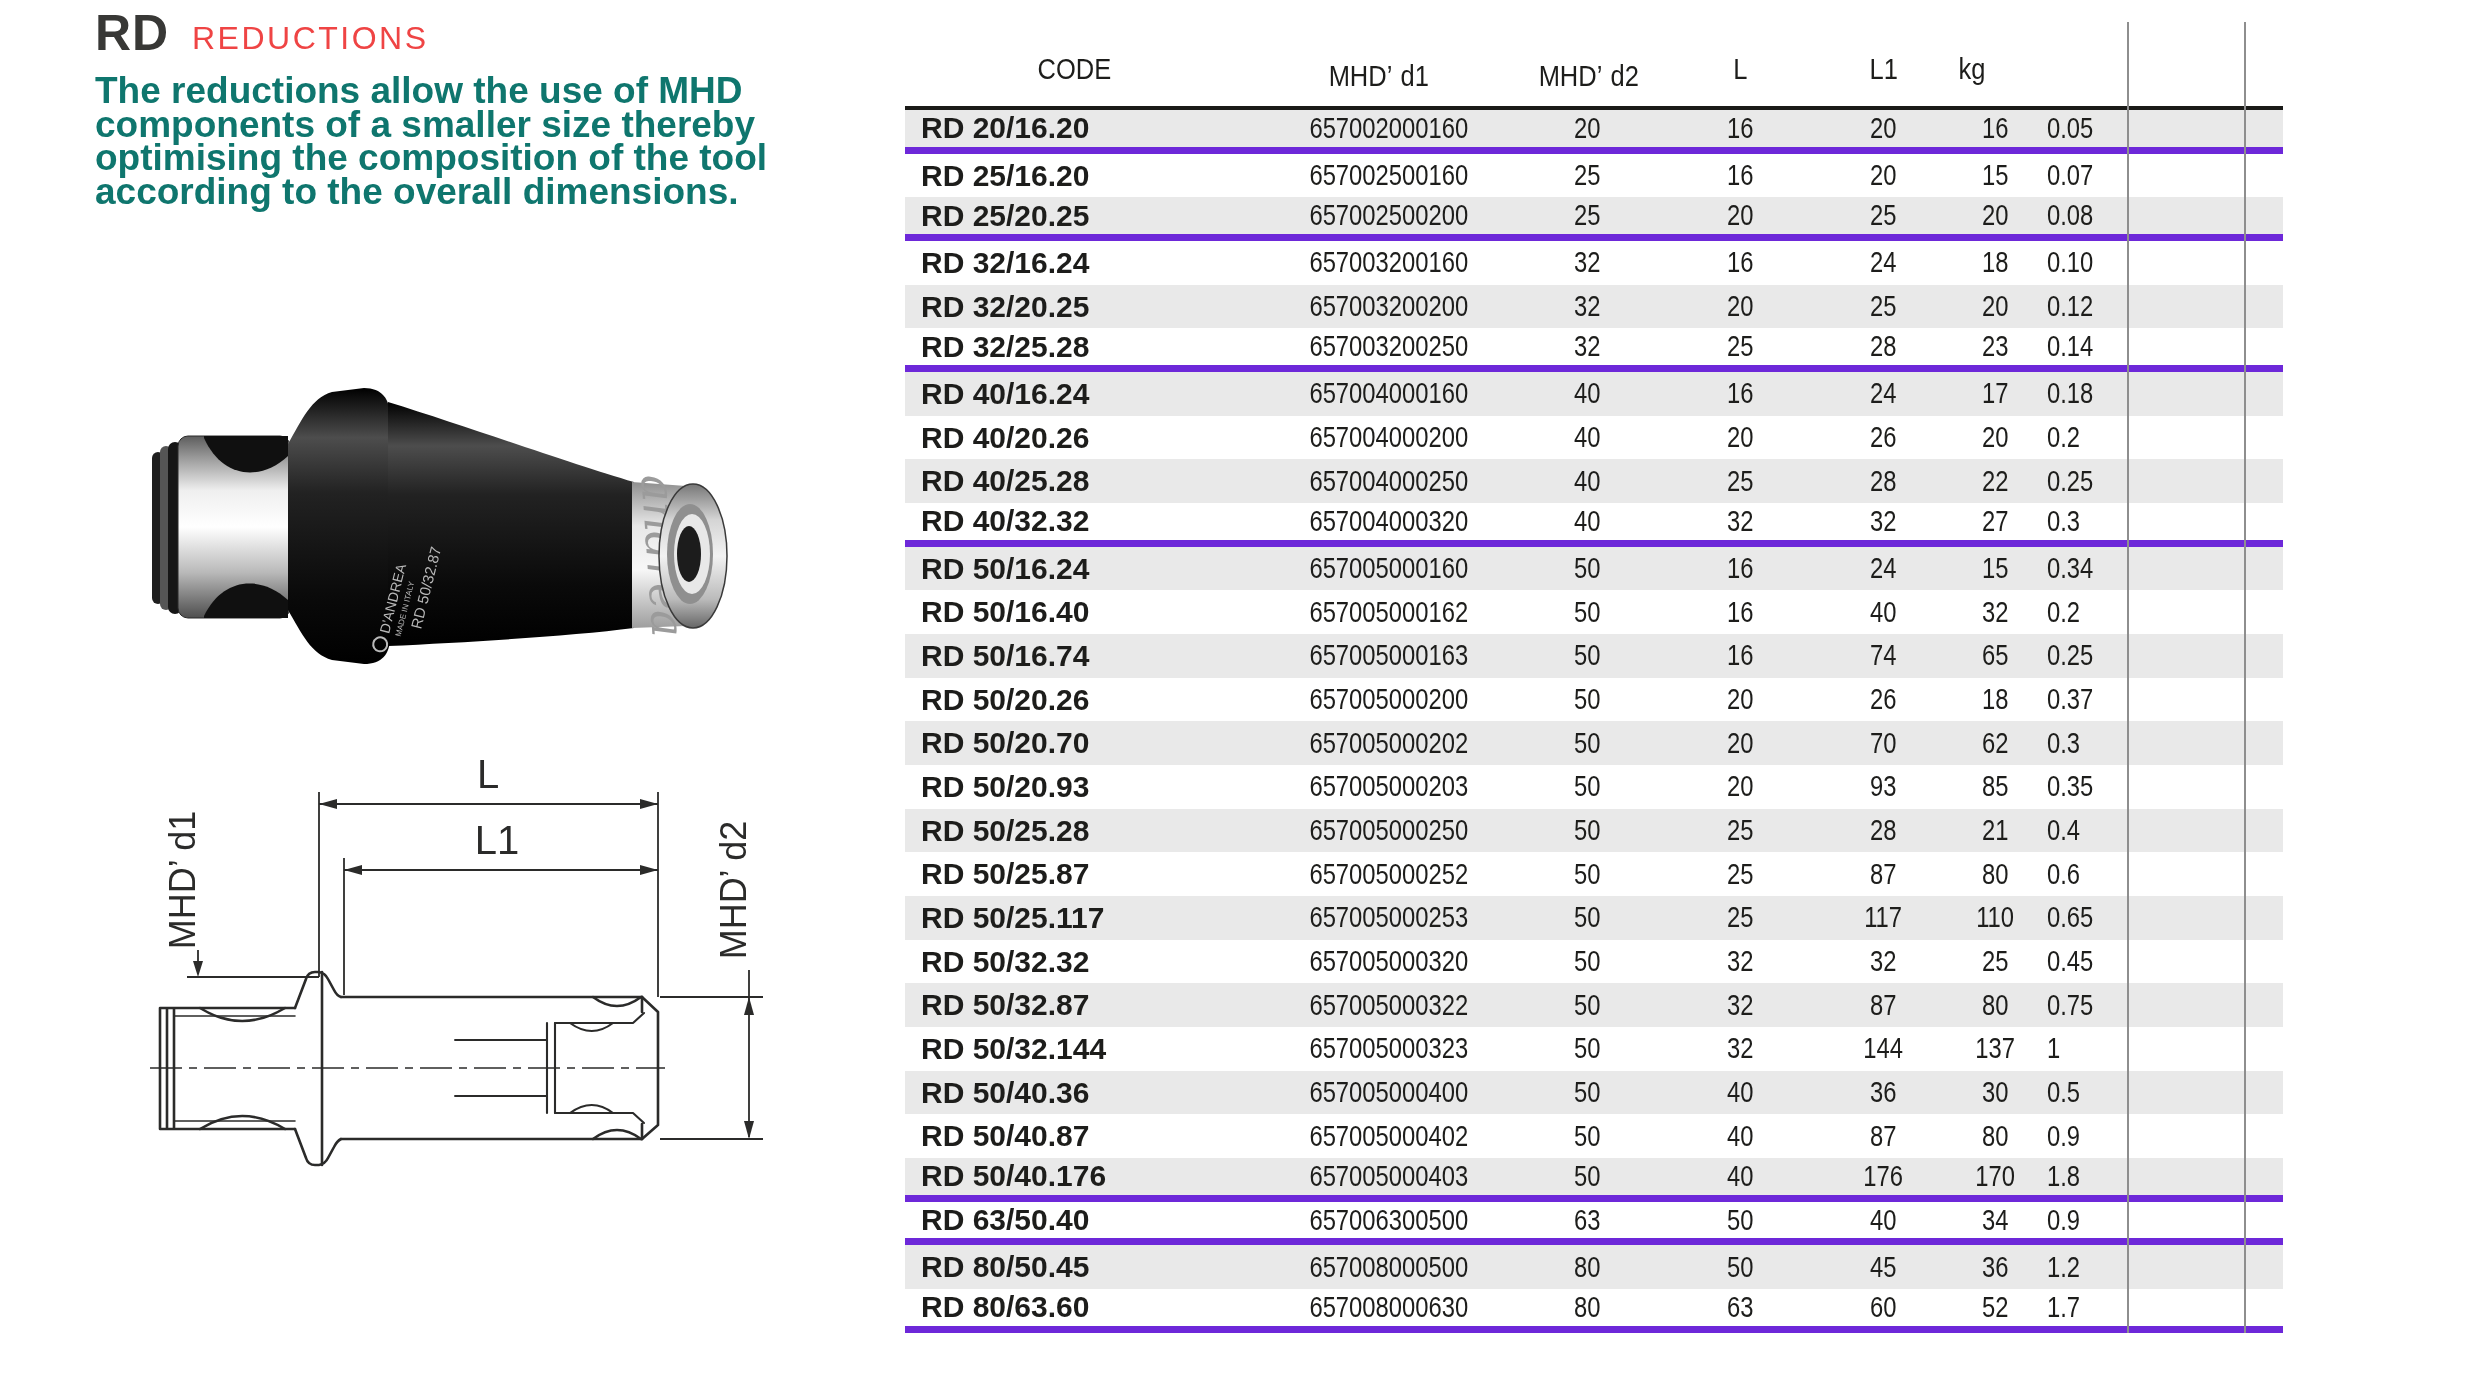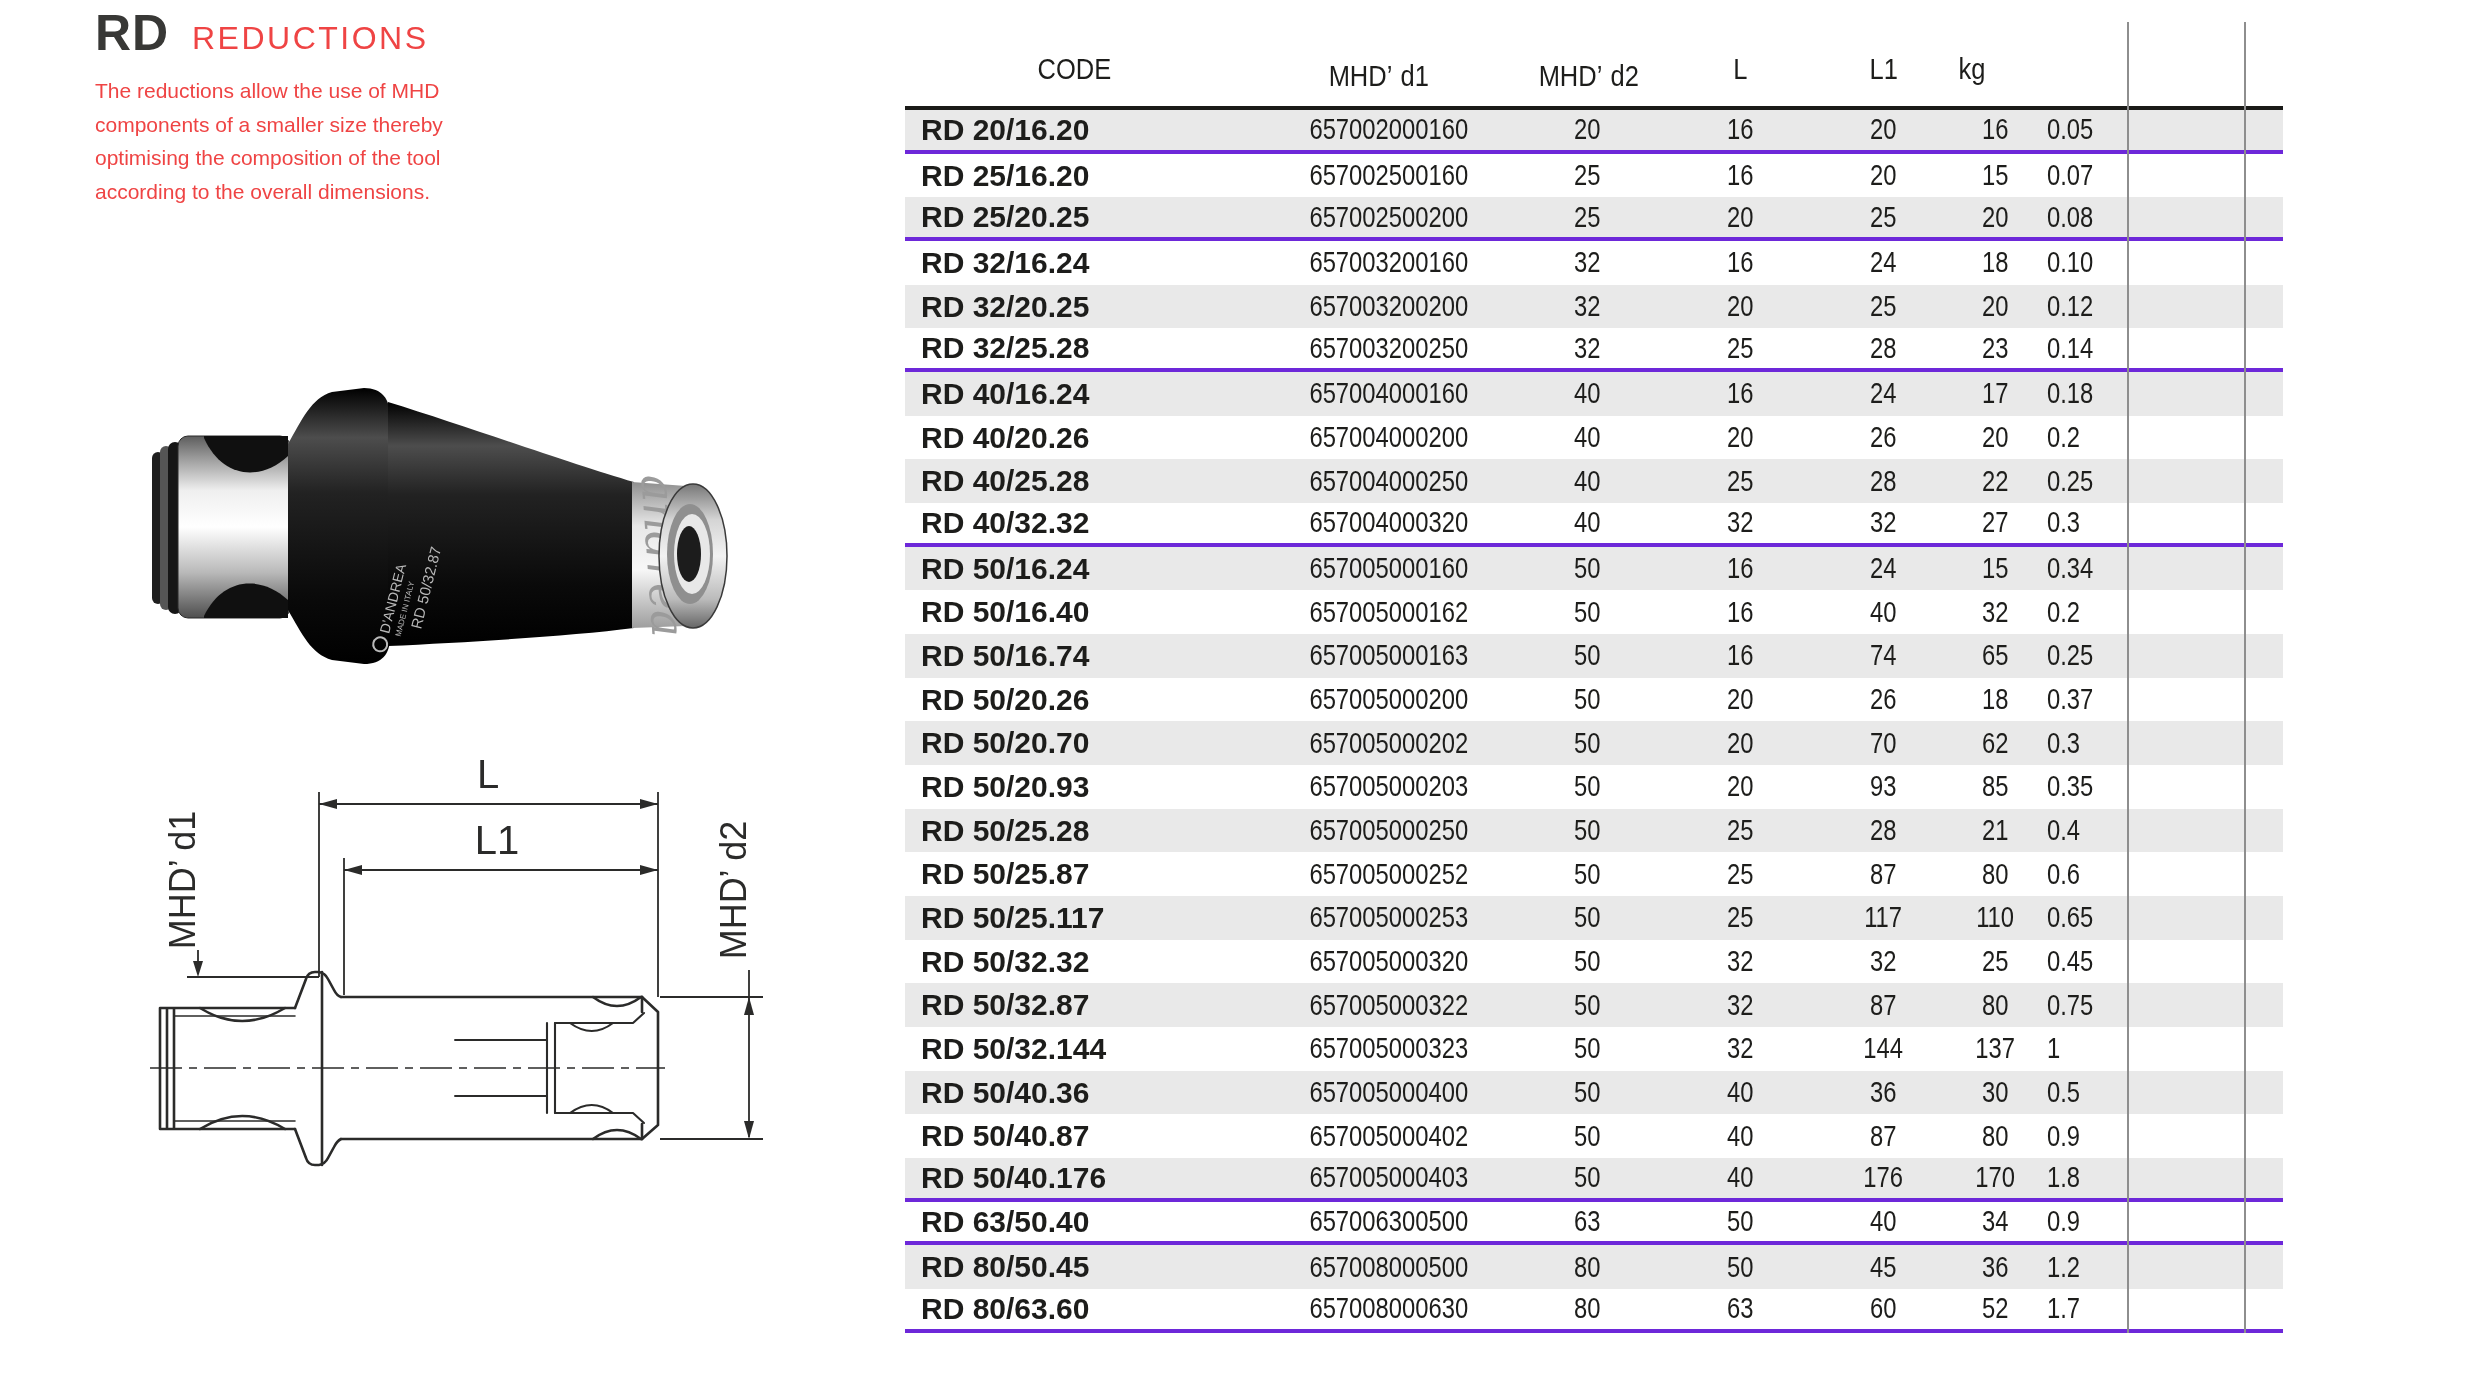--- a/index.html
+++ b/index.html
@@ -4,43 +4,43 @@
 <style>
   html,body{margin:0;padding:0;background:#ffffff;}
   .page{position:relative;width:2283px;height:1386px;background:#ffffff;overflow:hidden;
         font-family:"Liberation Sans", sans-serif;color:#1d1d1b;}
 
   
   .brand-title{position:absolute;left:95px;top:4px;font-size:50px;font-weight:bold;
                letter-spacing:1px;color:#383836;}
   .brand-subtitle{position:absolute;left:192px;top:20px;font-size:32px;letter-spacing:2.5px;
                   color:#ef4444;}
-  .description{position:absolute;left:95px;top:74px;font-size:21px;line-height:33.5px;
-               color:#ef4444;}
+  .description{position:absolute;left:95px;top:74px;font-size:37px;line-height:33.5px;
+               color:#0f766e;font-weight:bold;}
   .photo-svg{position:absolute;left:152px;top:386px;}
   .drawing-svg{position:absolute;left:145px;top:628px;}
 
   
   .table{position:absolute;left:905px;top:0;width:1433px;height:1333px;}
   .thead{display:grid;grid-template-columns:338px 269px 151px 154px 133px 91px 86px;
          height:110px;box-sizing:border-box;border-bottom:4px solid #1a1a18;
          align-items:end;}
   .th{font-size:30px;color:#1d1d1b;display:flex;justify-content:center;align-items:flex-end;
       padding-bottom:20px;line-height:34px;}
   .th .cond{display:inline-block;transform:scaleX(0.85);}
   .th.ref-h{justify-content:flex-start;padding-left:118px;font-weight:bold;}
   .th.two{flex-direction:row;align-items:center;padding-bottom:13px;}
   .th.two span{display:block;transform:scaleX(0.85);text-align:center;}
   .th.kg-h{justify-content:flex-start;padding-left:6px;}
 
   .tbody{position:relative;}
   .trow{display:grid;grid-template-columns:338px 269px 151px 154px 133px 91px 86px;
         height:43.68px;box-sizing:border-box;align-items:center;}
   .trow.shaded{background:#e9e9e9;}
-  .trow.group-end{border-bottom:4px solid #6d28d9;}
+  .trow.group-end{border-bottom:7px solid #6d28d9;}
   .cell{font-size:29px;color:#1d1d1b;display:flex;justify-content:center;align-items:center;
         height:100%;}
   .cell.ref{justify-content:flex-start;padding-left:16px;font-weight:bold;font-size:30px;}
   .cell.code{padding-left:22px;}
   .cell.kg{justify-content:flex-start;padding-left:6px;}
   .cell .cond{display:inline-block;transform:scaleX(0.82);transform-origin:center;}
   .cell.kg .cond{transform-origin:left center;}
 
   .vline{position:absolute;top:22px;width:2px;height:1311px;background:#8e8e8e;}
   .vline.v1{left:1222px;}

